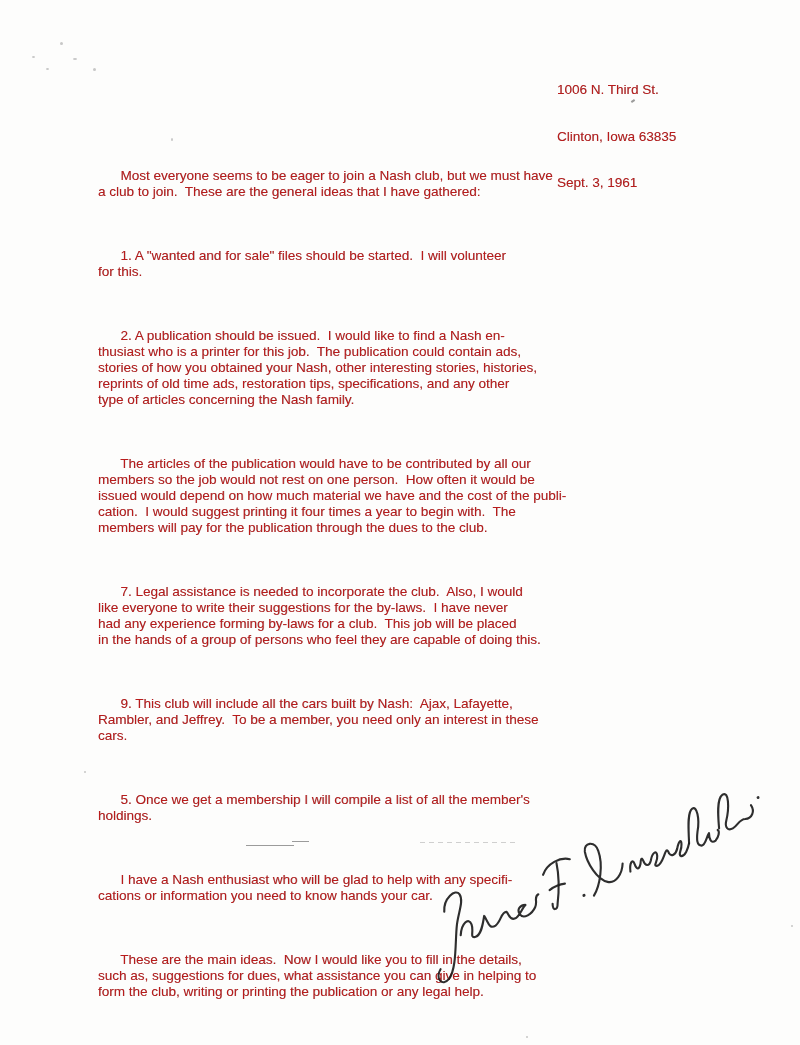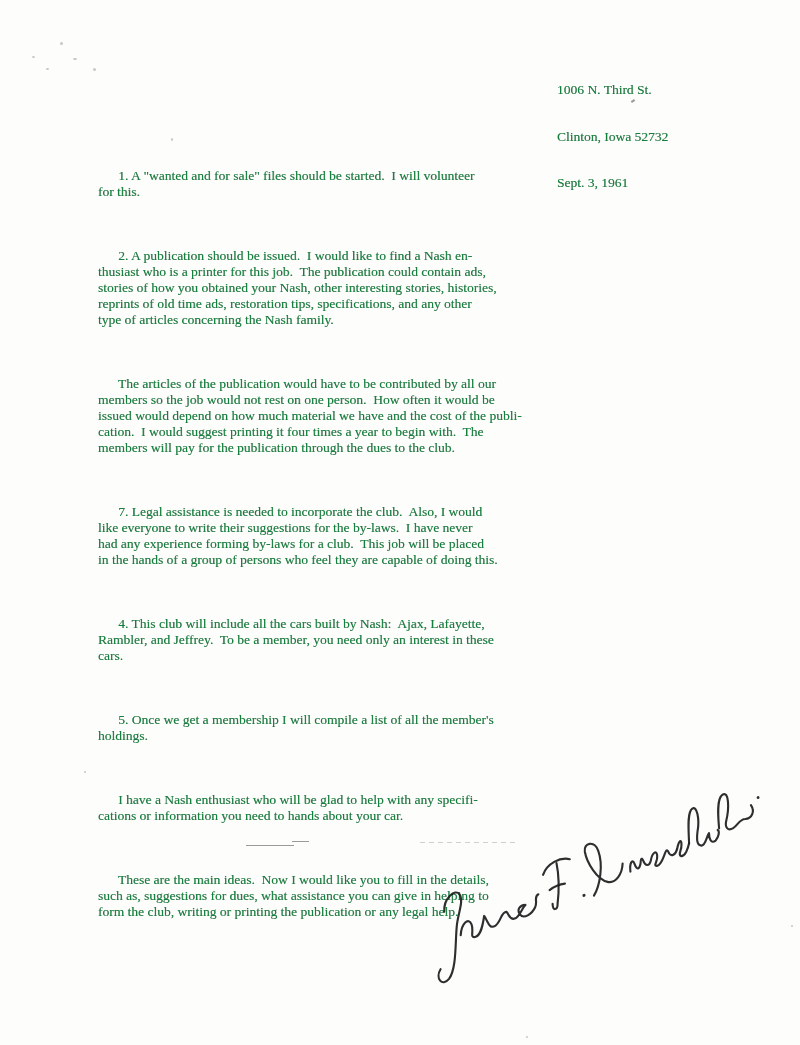--- a/index.html
+++ b/index.html
@@ -2,22 +2,22 @@
 <html><head>
 <meta charset="utf-8">
 <style>
   html, body { margin: 0; padding: 0; }
   .page {
     position: relative;
     width: 800px;
     height: 1045px;
     background: #fdfdfc;
     overflow: hidden;
-    font-family: Liberation Serif, serif;
-    color: #15803d;
+    font-family: Liberation Sans, sans-serif;
+    color: #b91c1c;
   }
   .typed {
     white-space: pre;
     font-size: 13.5px;
     text-shadow: 0.3px 0.3px 0.4px rgba(30,30,30,0.35);
   }
   .header-block {
     position: absolute;
     left: 557px;
     top: 51px;
@@ -68,48 +68,50 @@
     opacity: 0.3;
   }
 </style>
 </head>
 <body>
 
 <div class="page">
 
   <div class="header-block typed">
     <div>1006 N. Third St.</div>
-    <div>Clinton, Iowa 52732</div>
+    <div>Clinton, Iowa 63835</div>
     <div>Sept. 3, 1961</div>
   </div>
 
   <div class="letter-body typed">
+    <p>      Most everyone seems to be eager to join a Nash club, but we must have
+a club to join.  These are the general ideas that I have gathered:</p>
     <p>      1. A "wanted and for sale" files should be started.  I will volunteer
 for this.</p>
     <p>      2. A publication should be issued.  I would like to find a Nash en-
 thusiast who is a printer for this job.  The publication could contain ads,
 stories of how you obtained your Nash, other interesting stories, histories,
 reprints of old time ads, restoration tips, specifications, and any other
 type of articles concerning the Nash family.</p>
     <p>      The articles of the publication would have to be contributed by all our
 members so the job would not rest on one person.  How often it would be
 issued would depend on how much material we have and the cost of the publi-
 cation.  I would suggest printing it four times a year to begin with.  The
 members will pay for the publication through the dues to the club.</p>
     <p>      7. Legal assistance is needed to incorporate the club.  Also, I would
 like everyone to write their suggestions for the by-laws.  I have never
 had any experience forming by-laws for a club.  This job will be placed
 in the hands of a group of persons who feel they are capable of doing this.</p>
-    <p>      4. This club will include all the cars built by Nash:  Ajax, Lafayette,
+    <p>      9. This club will include all the cars built by Nash:  Ajax, Lafayette,
 Rambler, and Jeffrey.  To be a member, you need only an interest in these
 cars.</p>
     <p>      5. Once we get a membership I will compile a list of all the member's
 holdings.</p>
     <p>      I have a Nash enthusiast who will be glad to help with any specifi-
-cations or information you need to hands about your car.</p>
+cations or information you need to know hands your car.</p>
     <p>      These are the main ideas.  Now I would like you to fill in the details,
 such as, suggestions for dues, what assistance you can give in helping to
 form the club, writing or printing the publication or any legal help.</p>
     
     
     
   </div>
 
   <div class="signature-wrap" role="img" aria-label="James F. Dworschack">
     <svg viewBox="0 0 400 110" preserveAspectRatio="xMinYMid meet">

